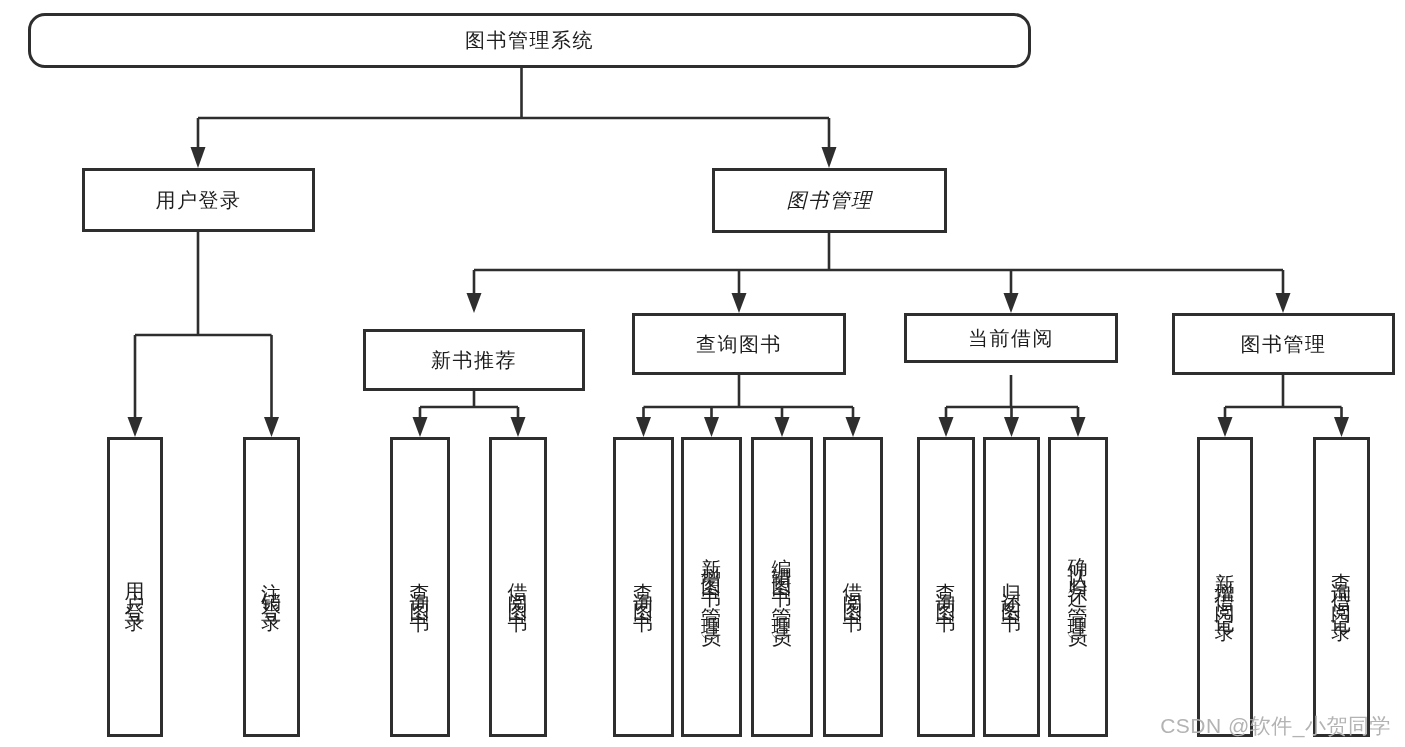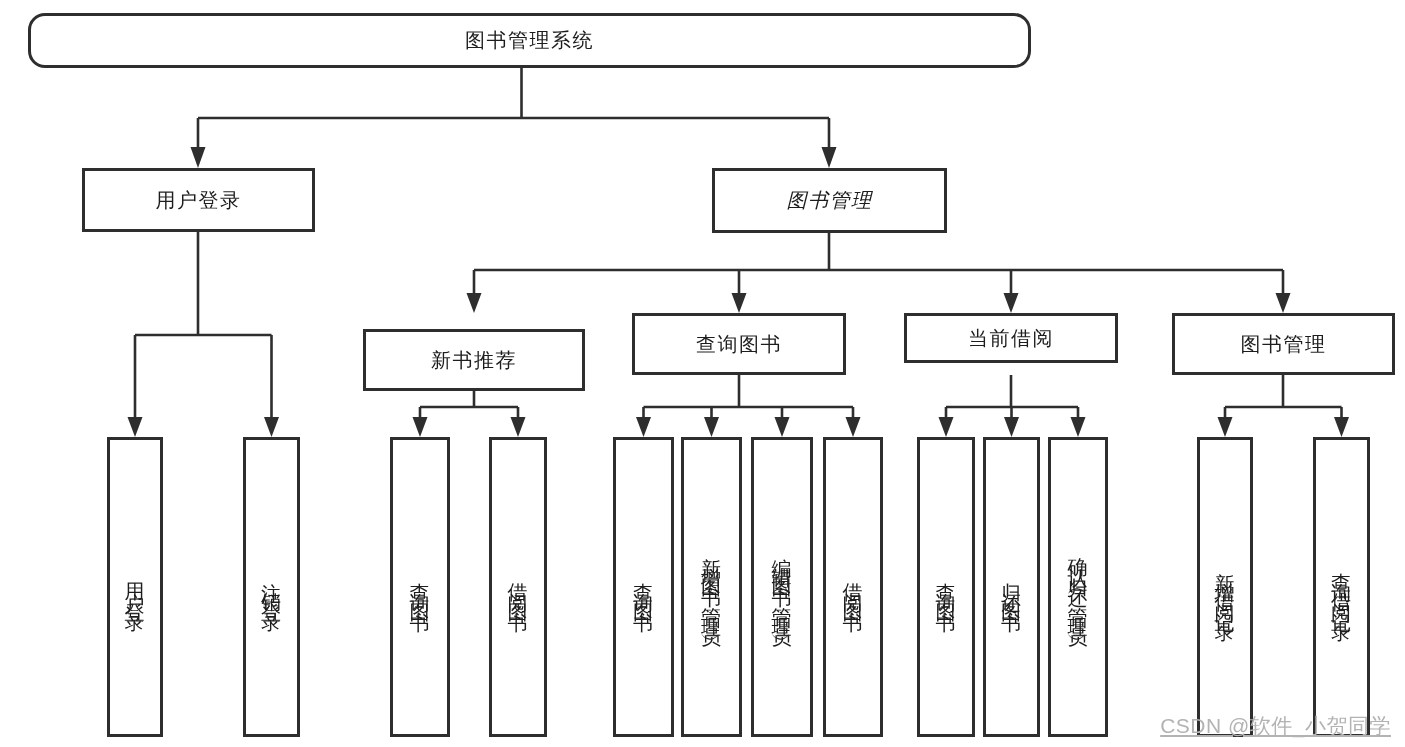--- a/index.html
+++ b/index.html
@@ -14,21 +14,20 @@
     color:#1d1d1d;font-size:20px;letter-spacing:1.5px;white-space:nowrap;
   }
   .vbox{
     writing-mode:vertical-rl;text-orientation:mixed;
     letter-spacing:10px;font-size:20px;line-height:1;white-space:normal;
   }
   .watermark{
     position:absolute;right:14px;bottom:7px;z-index:5;
     color:#b3b3b3;font-size:21px;letter-spacing:0.5px;
     font-family:"Liberation Sans", sans-serif;
-    text-decoration:underline;
   }
 </style>
 </head>
 <body>
 
 <div id="stage">
 
   <svg id="wires" viewBox="0 0 1405 747" xmlns="http://www.w3.org/2000/svg">
     <g stroke="#2e2e2e" stroke-width="2.6" fill="none">
 

